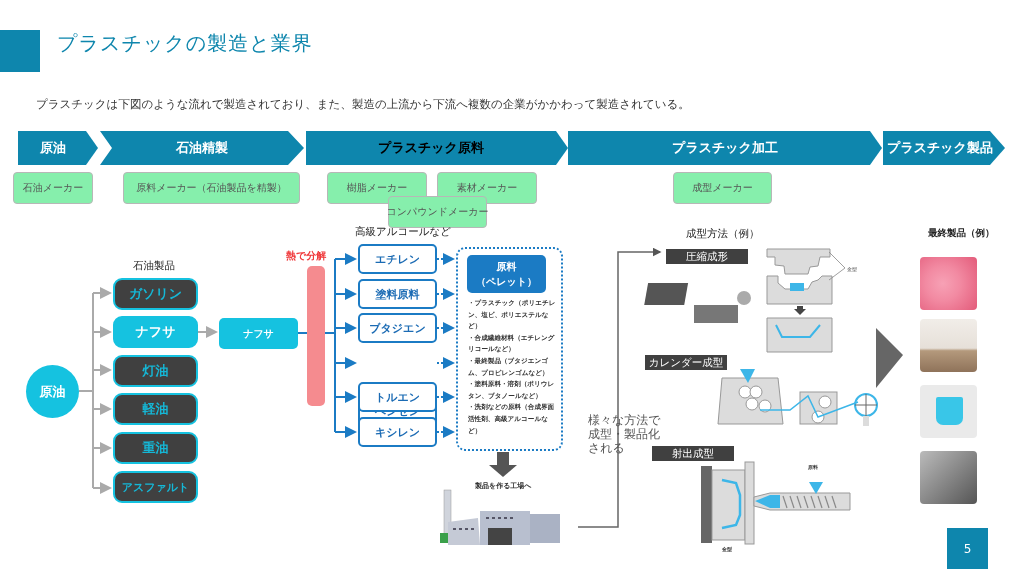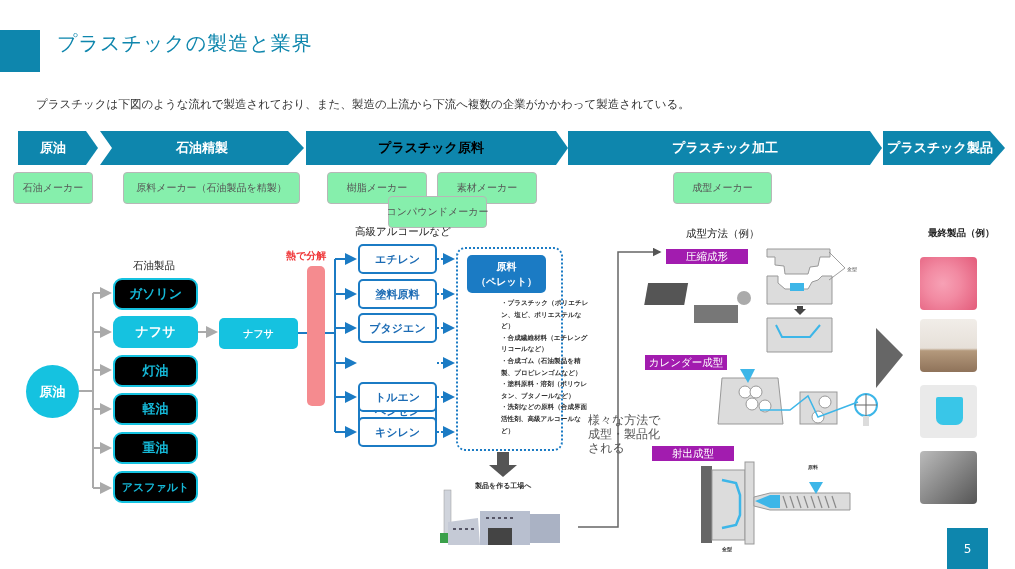--- a/index.html
+++ b/index.html
@@ -7,38 +7,38 @@
   body { position: relative; font-family: "DejaVu Sans", "Liberation Sans", sans-serif; color: #333; }
   .abs { position: absolute; }
 
   .title-block { left: 0; top: 30px; width: 40px; height: 42px; background: #0e86ad; }
   .title { left: 57px; top: 30px; font-size: 20px; color: #0e86ad; letter-spacing: 1px; white-space: nowrap; }
   .lead { left: 36px; top: 97px; font-size: 11.5px; color: #333; white-space: nowrap; }
   .maker { height: 32px; border: 1px solid #b7b7b7; border-radius: 4px; background: #86efac;
            font-size: 10px; color: #555; display: flex; align-items: center; justify-content: center; white-space: nowrap; }
 
   .cap { font-size: 10.5px; color: #222; white-space: nowrap; }
-  .prod { left: 113px; width: 85px; height: 32px; border: 2.5px solid #15c2e0; border-radius: 9px; background: #000000;
+  .prod { left: 113px; width: 85px; height: 32px; border: 2.5px solid #15c2e0; border-radius: 9px; background: #404040;
           color: #15b7d6; font-weight: bold; font-size: 13px; display: flex; align-items: center; justify-content: center; }
   .prod.fill { background: #15c2e0; color: #fff; }
   .crude { left: 26px; top: 365px; width: 53px; height: 53px; border-radius: 50%; background: #15c2e0; color: #fff;
            font-weight: bold; font-size: 13px; display: flex; align-items: center; justify-content: center; }
   .naphtha2 { left: 219px; top: 318px; width: 79px; height: 31px; background: #15c2e0; border-radius: 5px; color: #fff;
               font-size: 10px; font-weight: bold; display: flex; align-items: center; justify-content: center; }
   .heat-label { left: 286px; top: 249px; color: #f0383a; font-weight: bold; font-size: 10px; white-space: nowrap; }
   .heat-bar { left: 307px; top: 266px; width: 18px; height: 140px; background: #f58b8f; border-radius: 5px; }
   .chem { left: 358px; width: 79px; height: 30px; border: 2px solid #1b7bc4; border-radius: 5px; background: #fff;
           color: #1b6bb4; font-weight: bold; font-size: 11px; display: flex; align-items: center; justify-content: center; }
   .pellet-box { left: 456px; top: 247px; width: 107px; height: 204px; border: 2.5px dotted #1b7bc4; border-radius: 9px; }
   .pellet-head { left: 467px; top: 255px; width: 79px; height: 38px; background: #1b7bc4; border-radius: 5px; color: #fff;
                  font-size: 10px; font-weight: bold; text-align: center; line-height: 15px; padding-top: 4px; }
-  .pellet-list { left: 468px; top: 298px; width: 90px; font-size: 6.6px; line-height: 11.6px; color: #333; font-weight: bold; margin-left: 33px; }
+  .pellet-list { left: 468px; top: 298px; width: 90px; font-size: 6.6px; line-height: 11.6px; color: #333; font-weight: bold; }
   .factory-label { left: 475px; top: 481px; font-size: 7px; font-weight: bold; white-space: nowrap; }
 
-  .method-tag { height: 15px; background: #a21caf; color: #fff; font-size: 10.5px; display: flex; align-items: center; justify-content: center; }
+  .method-tag { height: 15px; background: #404040; color: #fff; font-size: 10.5px; display: flex; align-items: center; justify-content: center; }
   .various { left: 588px; top: 413px; font-size: 12px; color: #555; line-height: 14px; }
   .photo { left: 920px; width: 57px; height: 53px; border-radius: 4px; overflow: hidden; }
   .page-num { left: 947px; top: 528px; width: 41px; height: 41px; background: #0e86ad; color: #fff; font-size: 12px;
               display: flex; align-items: center; justify-content: center; }
   svg.lines { position: absolute; left: 0; top: 0; pointer-events: none; }
 </style>
 </head>
 <body>
 
 <div class="abs title-block"></div>
@@ -135,21 +135,21 @@
 <div class="abs chem" style="top:417px;">キシレン</div>
 
 <div class="abs pellet-box"></div>
 <div class="abs pellet-head">
   <div>原料</div>
   <div>（ペレット）</div>
 </div>
 <div class="abs pellet-list">
   <div>・プラスチック（ポリエチレン、塩ビ、ポリエステルなど）</div>
   <div>・合成繊維材料（エチレングリコールなど）</div>
-  <div>・合成ゴム（石油製品を精製、プロピレンゴムなど）</div>
+  <div>・最終製品（ブタジエンゴム、プロピレンゴムなど）</div>
   <div>・塗料原料・溶剤（ポリウレタン、ブタノールなど）</div>
   <div>・洗剤などの原料（合成界面活性剤、高級アルコールなど）</div>
 </div>
 <div class="abs factory-label">製品を作る工場へ</div>
 
 <svg class="lines" width="1015" height="569">
   <rect x="444" y="490" width="7" height="45" fill="#d0d4dc" stroke="#999" stroke-width="0.5"></rect>
   <rect x="440" y="533" width="8" height="10" fill="#3aa04a"></rect>
   <polygon points="448,522 478,518 480,545 448,545" fill="#c5cad6"></polygon>
   <rect x="480" y="511" width="50" height="34" fill="#b8bfcf"></rect>

